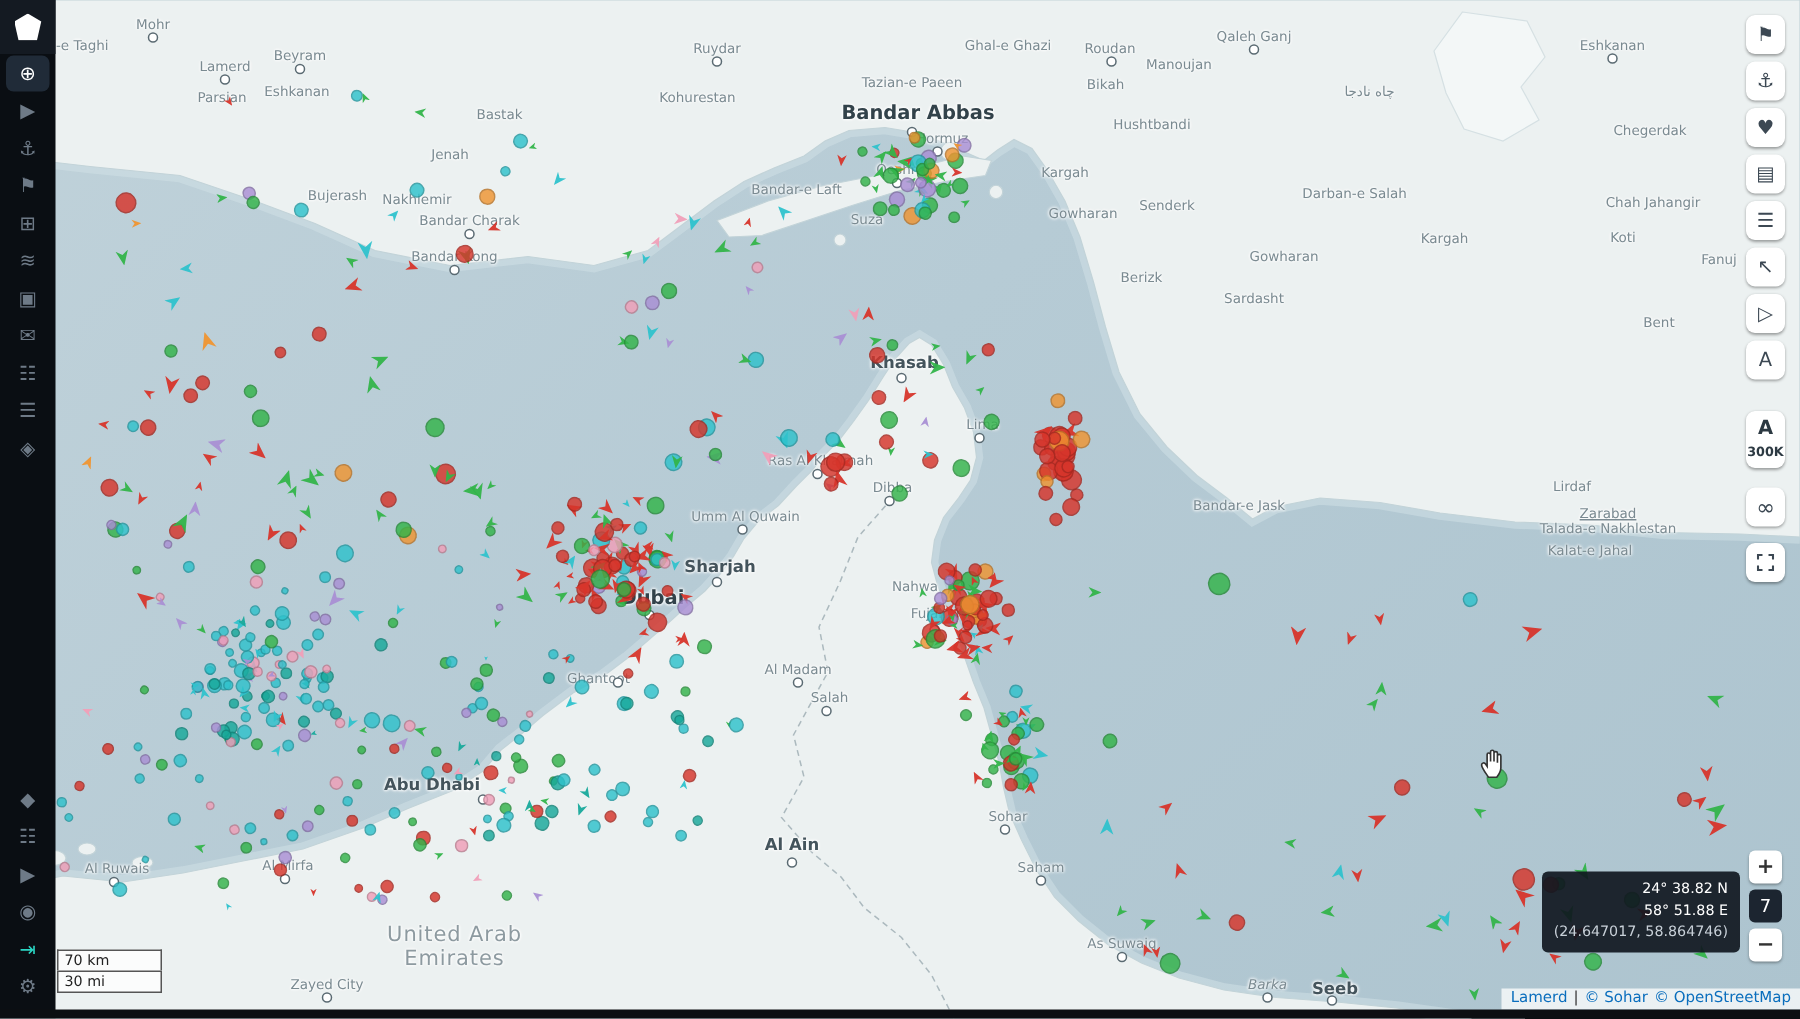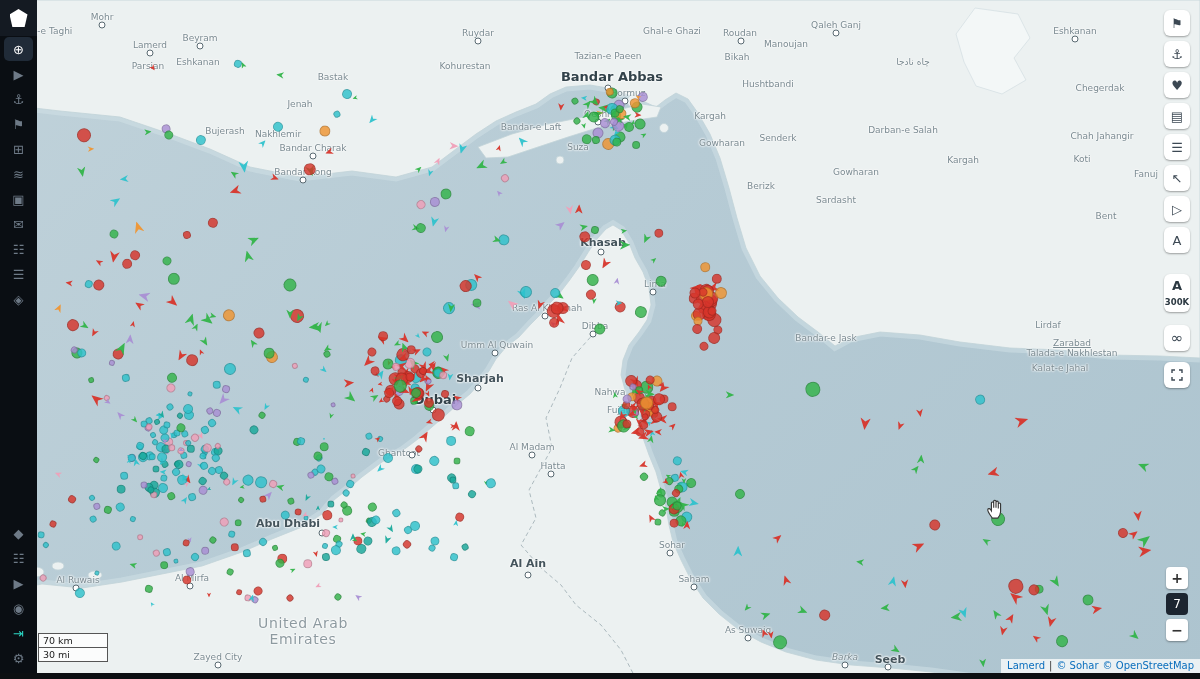--- a/index.html
+++ b/index.html
@@ -138,21 +138,21 @@
       <span class="map-label" style="left: 826px; top: 338px;">Bandar-e Jask</span>
       <span class="map-label" style="left: 1072px; top: 343px; text-decoration: underline;">Zarabad</span>
       <span class="map-label" style="left: 1024px; top: 353px; margin-left: 48px;">Talada-e Nakhlestan</span>
       <span class="map-label" style="left: 1060px; top: 368px;">Kalat-e Jahal</span>
       <span class="map-label" style="left: 655px; top: 284px;">Lima</span>
       <span class="map-label" style="left: 595px; top: 326px;">Dibba</span>
       <span class="map-label" style="left: 547px; top: 308px;">Ras Al Khaimah</span>
       <span class="map-label" style="left: 497px; top: 345px;">Umm Al Quwain</span>
       <span class="map-label" style="left: 399px; top: 453px;">Ghantoot</span>
       <span class="map-label" style="left: 532px; top: 447px;">Al Madam</span>
-      <span class="map-label" style="left: 553px; top: 466px;">Hatta</span>
+      <span class="map-label" style="left: 553px; top: 466px;">Salah</span>
       <span class="map-label" style="left: 610px; top: 392px;">Nahwa</span>
       <span class="map-label" style="left: 625px; top: 410px;">Fujairah</span>
       <span class="map-label" style="left: 192px; top: 578px;">Al Mirfa</span>
       <span class="map-label" style="left: 78px; top: 580px;">Al Ruwais</span>
       <span class="map-label" style="left: 694px; top: 579px;">Saham</span>
       <span class="map-label" style="left: 672px; top: 545px;">Sohar</span>
       <span class="map-label" style="left: 748px; top: 630px;">As Suwaiq</span>
       <span class="map-label" style="left: 845px; top: 657px; font-style: italic;">Barka</span>
       <span class="map-label" style="left: 218px; top: 657px;">Zayed City</span>
       <span class="map-label city-md" style="left: 603px; top: 242px;">Khasab</span>
@@ -1005,20 +1005,25 @@
       </svg>
     </div>
   </div>
 
   <div id="zoom-col">
     <div class="zoom-btn">+</div>
     <div class="zoom-level">7</div>
     <div class="zoom-btn">−</div>
   </div>
 
+  <div id="coord-box">
+    <div>24° 38.82 N</div>
+    <div>58° 51.88 E</div>
+    <div class="dim">(24.647017, 58.864746)</div>
+  </div>
 
   <div id="scalebar">
     <div class="scale-km">70 km</div>
     <div class="scale-mi">30 mi</div>
   </div>
 
   <div id="attribution">
     <span class="link">Lamerd</span>
     <span>|</span>
     <span class="link">© Sohar</span>

